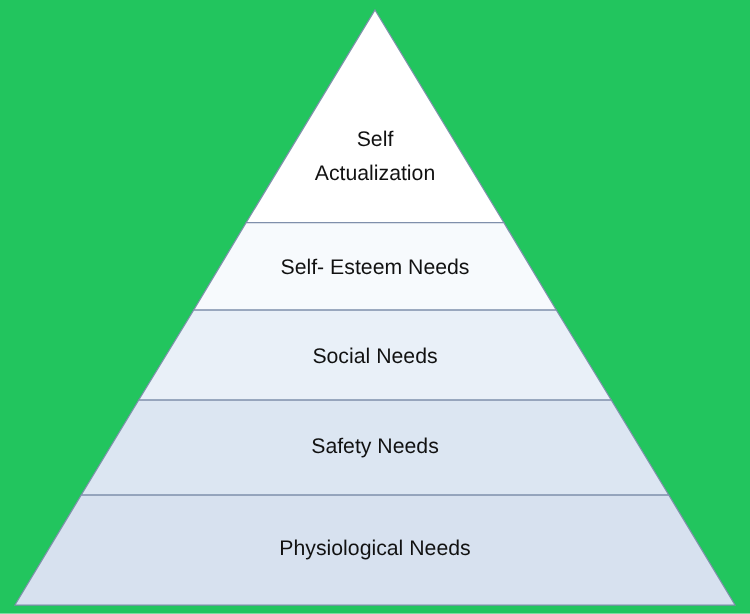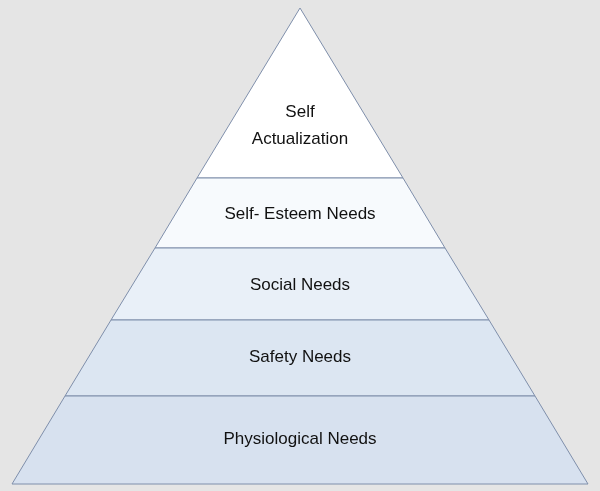--- a/index.html
+++ b/index.html
@@ -4,21 +4,21 @@
 <style>
   html, body {
     margin: 0;
     padding: 0;
     background: #ffffff;
   }
   .stage {
     position: relative;
     width: 600px;
     height: 491px;
-    background: #e5e5e5;
+    background: #22c55e;
     overflow: hidden;
     font-family: "Liberation Sans", sans-serif;
   }
   svg.pyramid {
     display: block;
     width: 600px;
     height: 491px;
   }
   .level-shape {
     stroke-width: 1;

